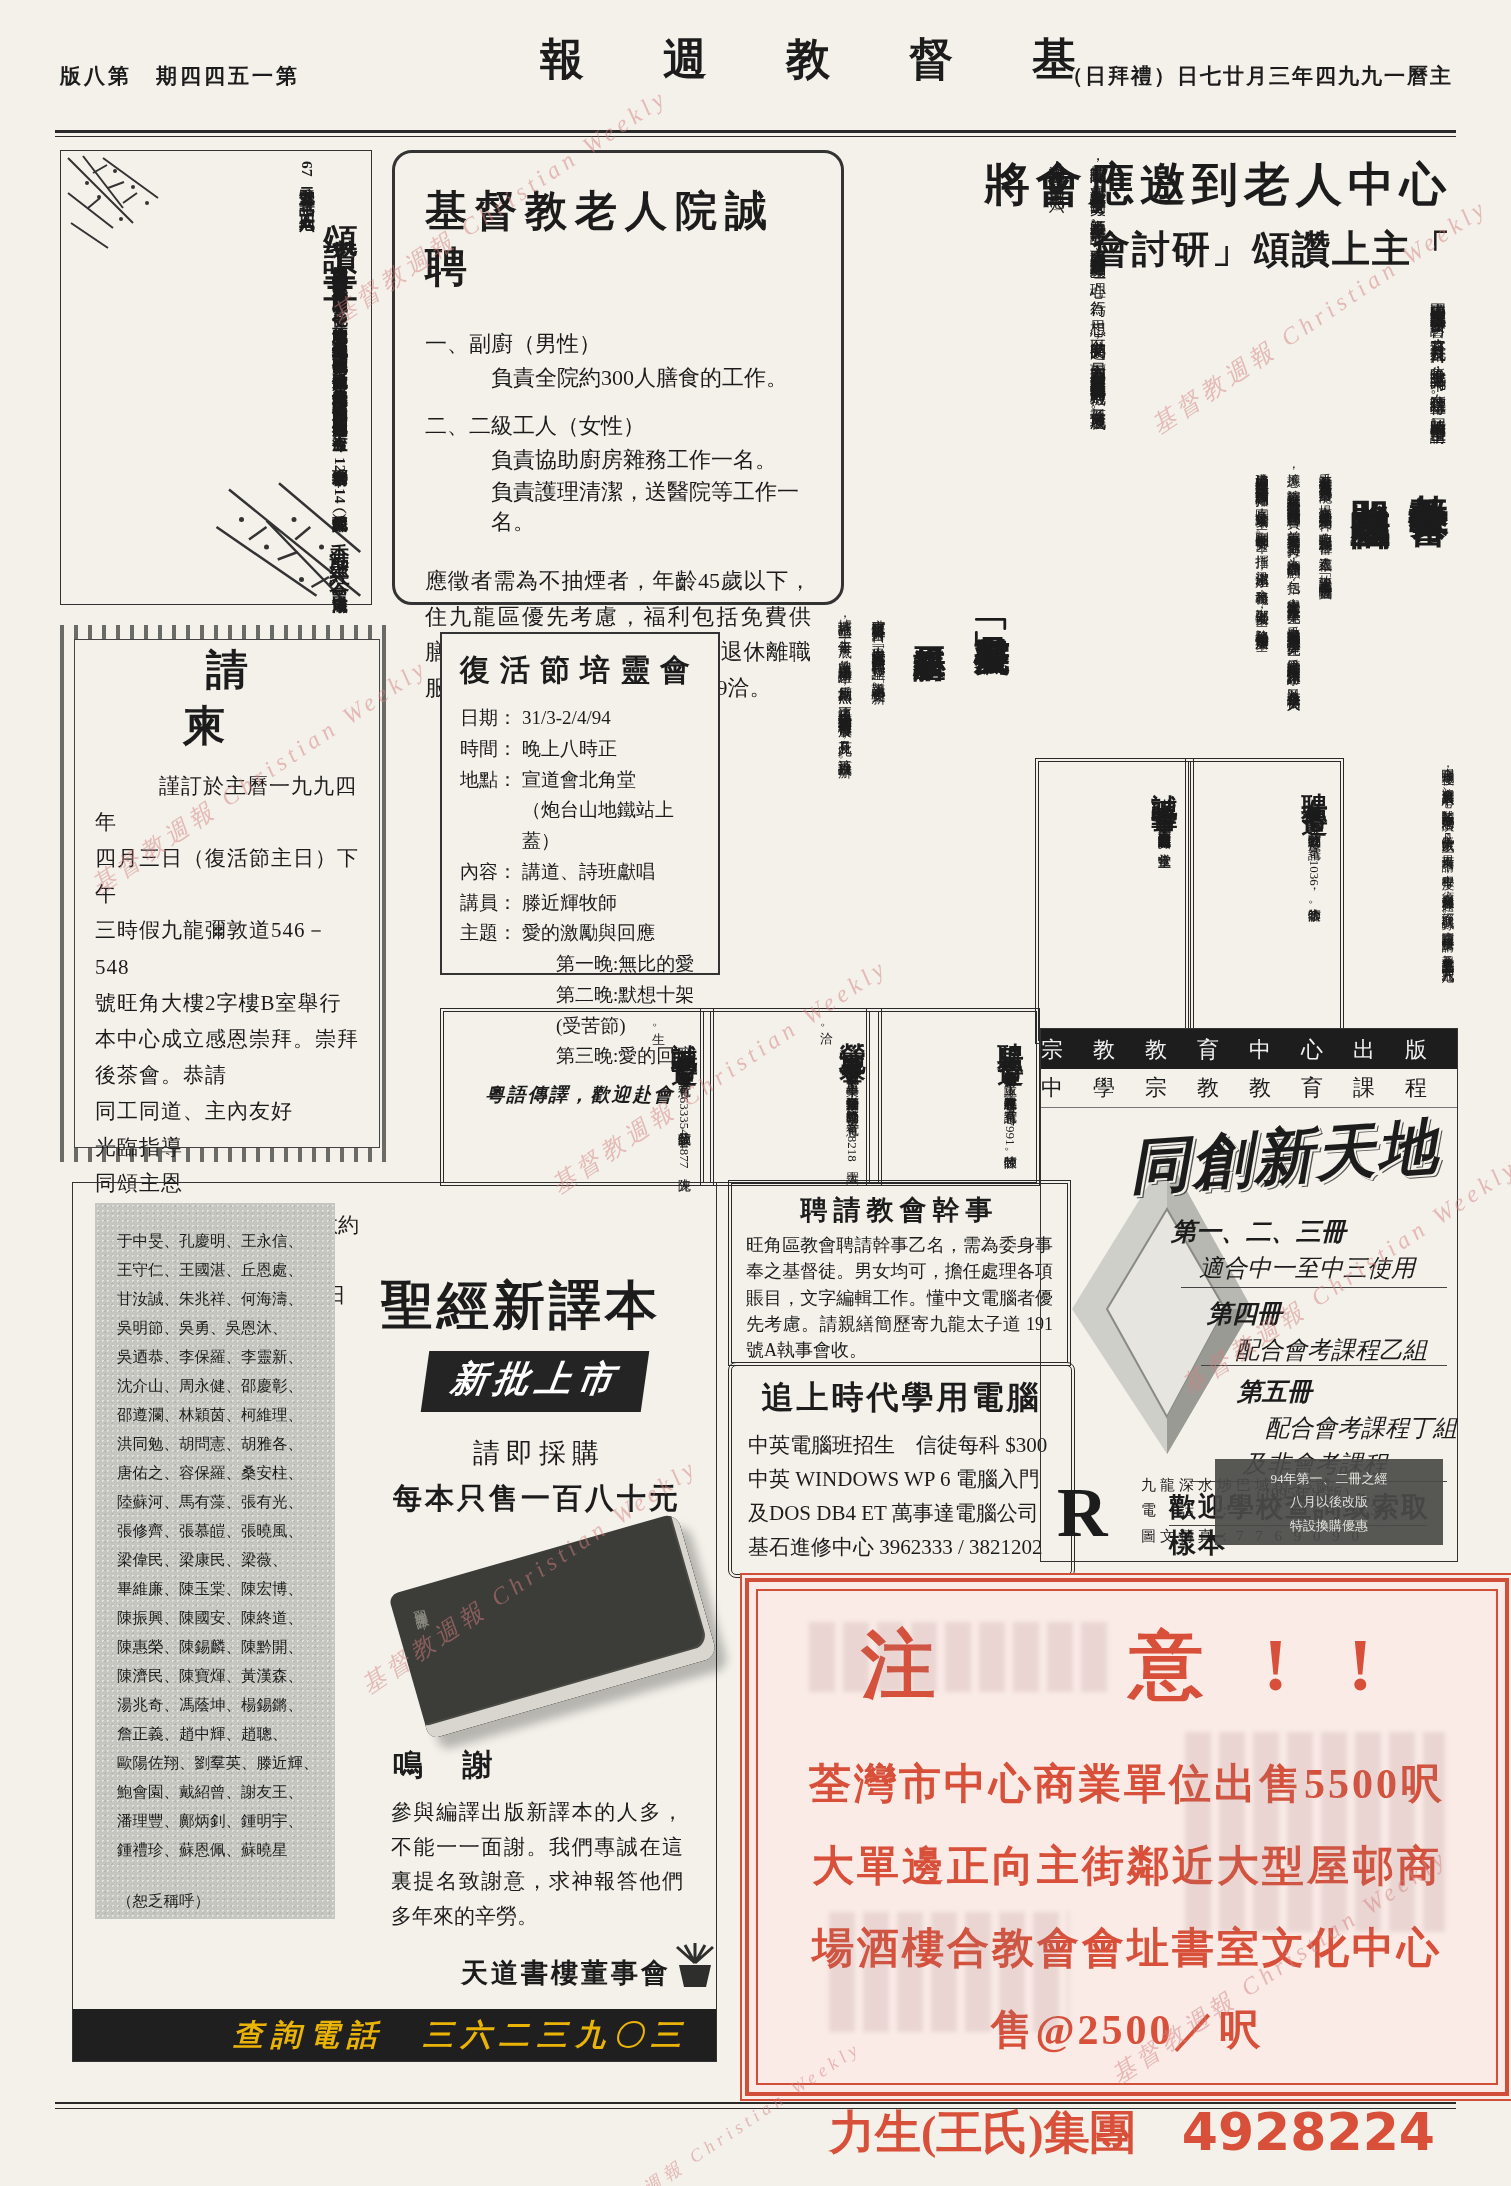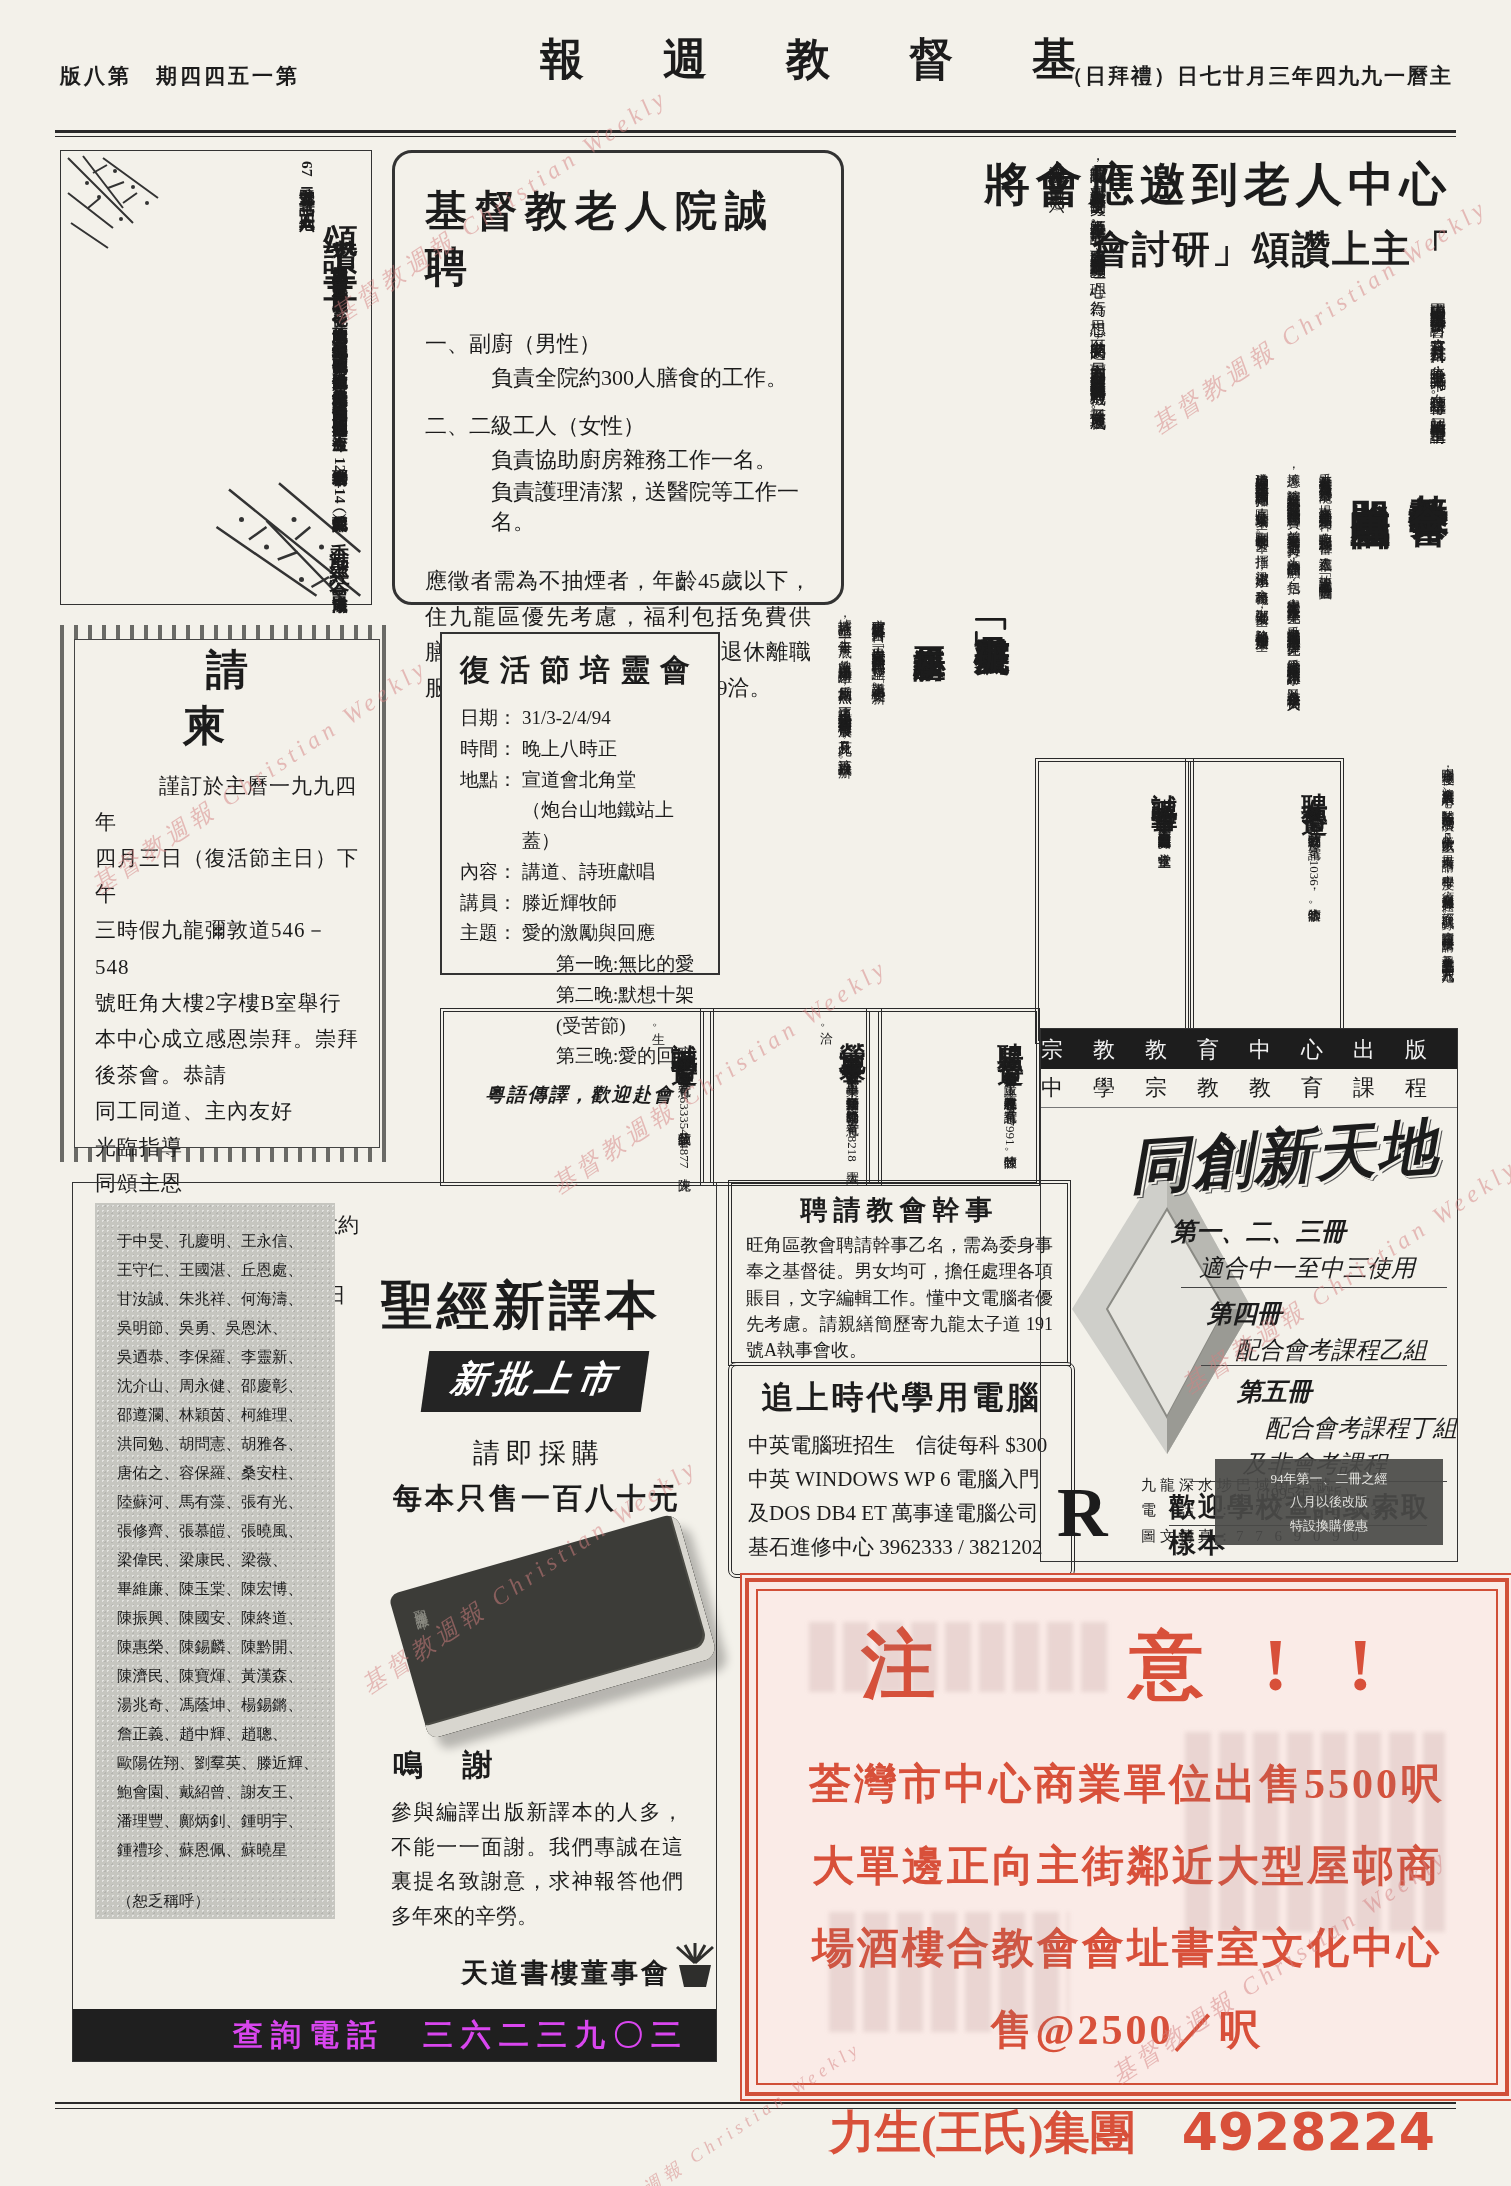--- a/index.html
+++ b/index.html
@@ -97,21 +97,21 @@
   #bible .buy{font-size:27px;letter-spacing:6px;}
   #bible .price{font-size:29px;font-weight:bold;letter-spacing:3px;}
   #book{position:absolute;left:330px;top:368px;width:300px;height:150px;background:#3c3c38;
       border-radius:10px 14px 14px 10px;transform:rotate(-16deg);
       box-shadow:8px 14px 10px rgba(0,0,0,.25), inset -6px -14px 0 #d8d6cf, inset -8px -16px 0 #4a4a44;}
   #book .blabel{position:absolute;left:16px;top:12px;color:#8a8a82;font-size:13px;letter-spacing:2px;}
   #bible .thanks-t{font-size:30px;font-weight:bold;letter-spacing:16px;}
   #bible .thanks-b{font-size:21px;line-height:1.65;text-align:justify;}
   #bible .sig{font-size:27px;font-weight:bold;letter-spacing:3px;}
   #bible .bbar{position:absolute;left:0;right:0;bottom:0;height:52px;background:#1f1f1f;
-      color:#d946ef;font-weight:bold;font-size:30px;letter-spacing:8px;
+      color:#eab308;font-style:italic;font-weight:bold;font-size:30px;letter-spacing:8px;
       display:flex;align-items:center;padding-left:160px;box-sizing:border-box;}
   
   #notice{background:#faebe7;border:4px solid #d14f38;box-shadow:0 0 0 3px #faebe7,0 0 0 5px #d14f38;}
   #notice .inner2{position:absolute;inset:7px;border:2px solid #d14f38;}
   #notice .ghost{position:absolute;background:repeating-linear-gradient(90deg,rgba(160,120,120,.18) 0 26px,transparent 26px 34px);filter:blur(2px);}
   #notice .ttl{text-align:center;font-size:74px;font-weight:bold;color:#d8503a;letter-spacing:60px;text-indent:40px;margin-top:34px;}
   .not-line{color:#d8503a;font-size:42px;letter-spacing:3px;text-align:center;margin-top:26px;font-weight:600;}
   #notice .last{display:flex;justify-content:space-between;padding:0 70px 0 80px;margin-top:44px;}
   #notice .co{color:#d8503a;font-size:46px;font-weight:bold;}
   #notice .ph{color:#d8503a;font-size:52px;font-weight:bold;font-family:"DejaVu Sans",sans-serif;}

